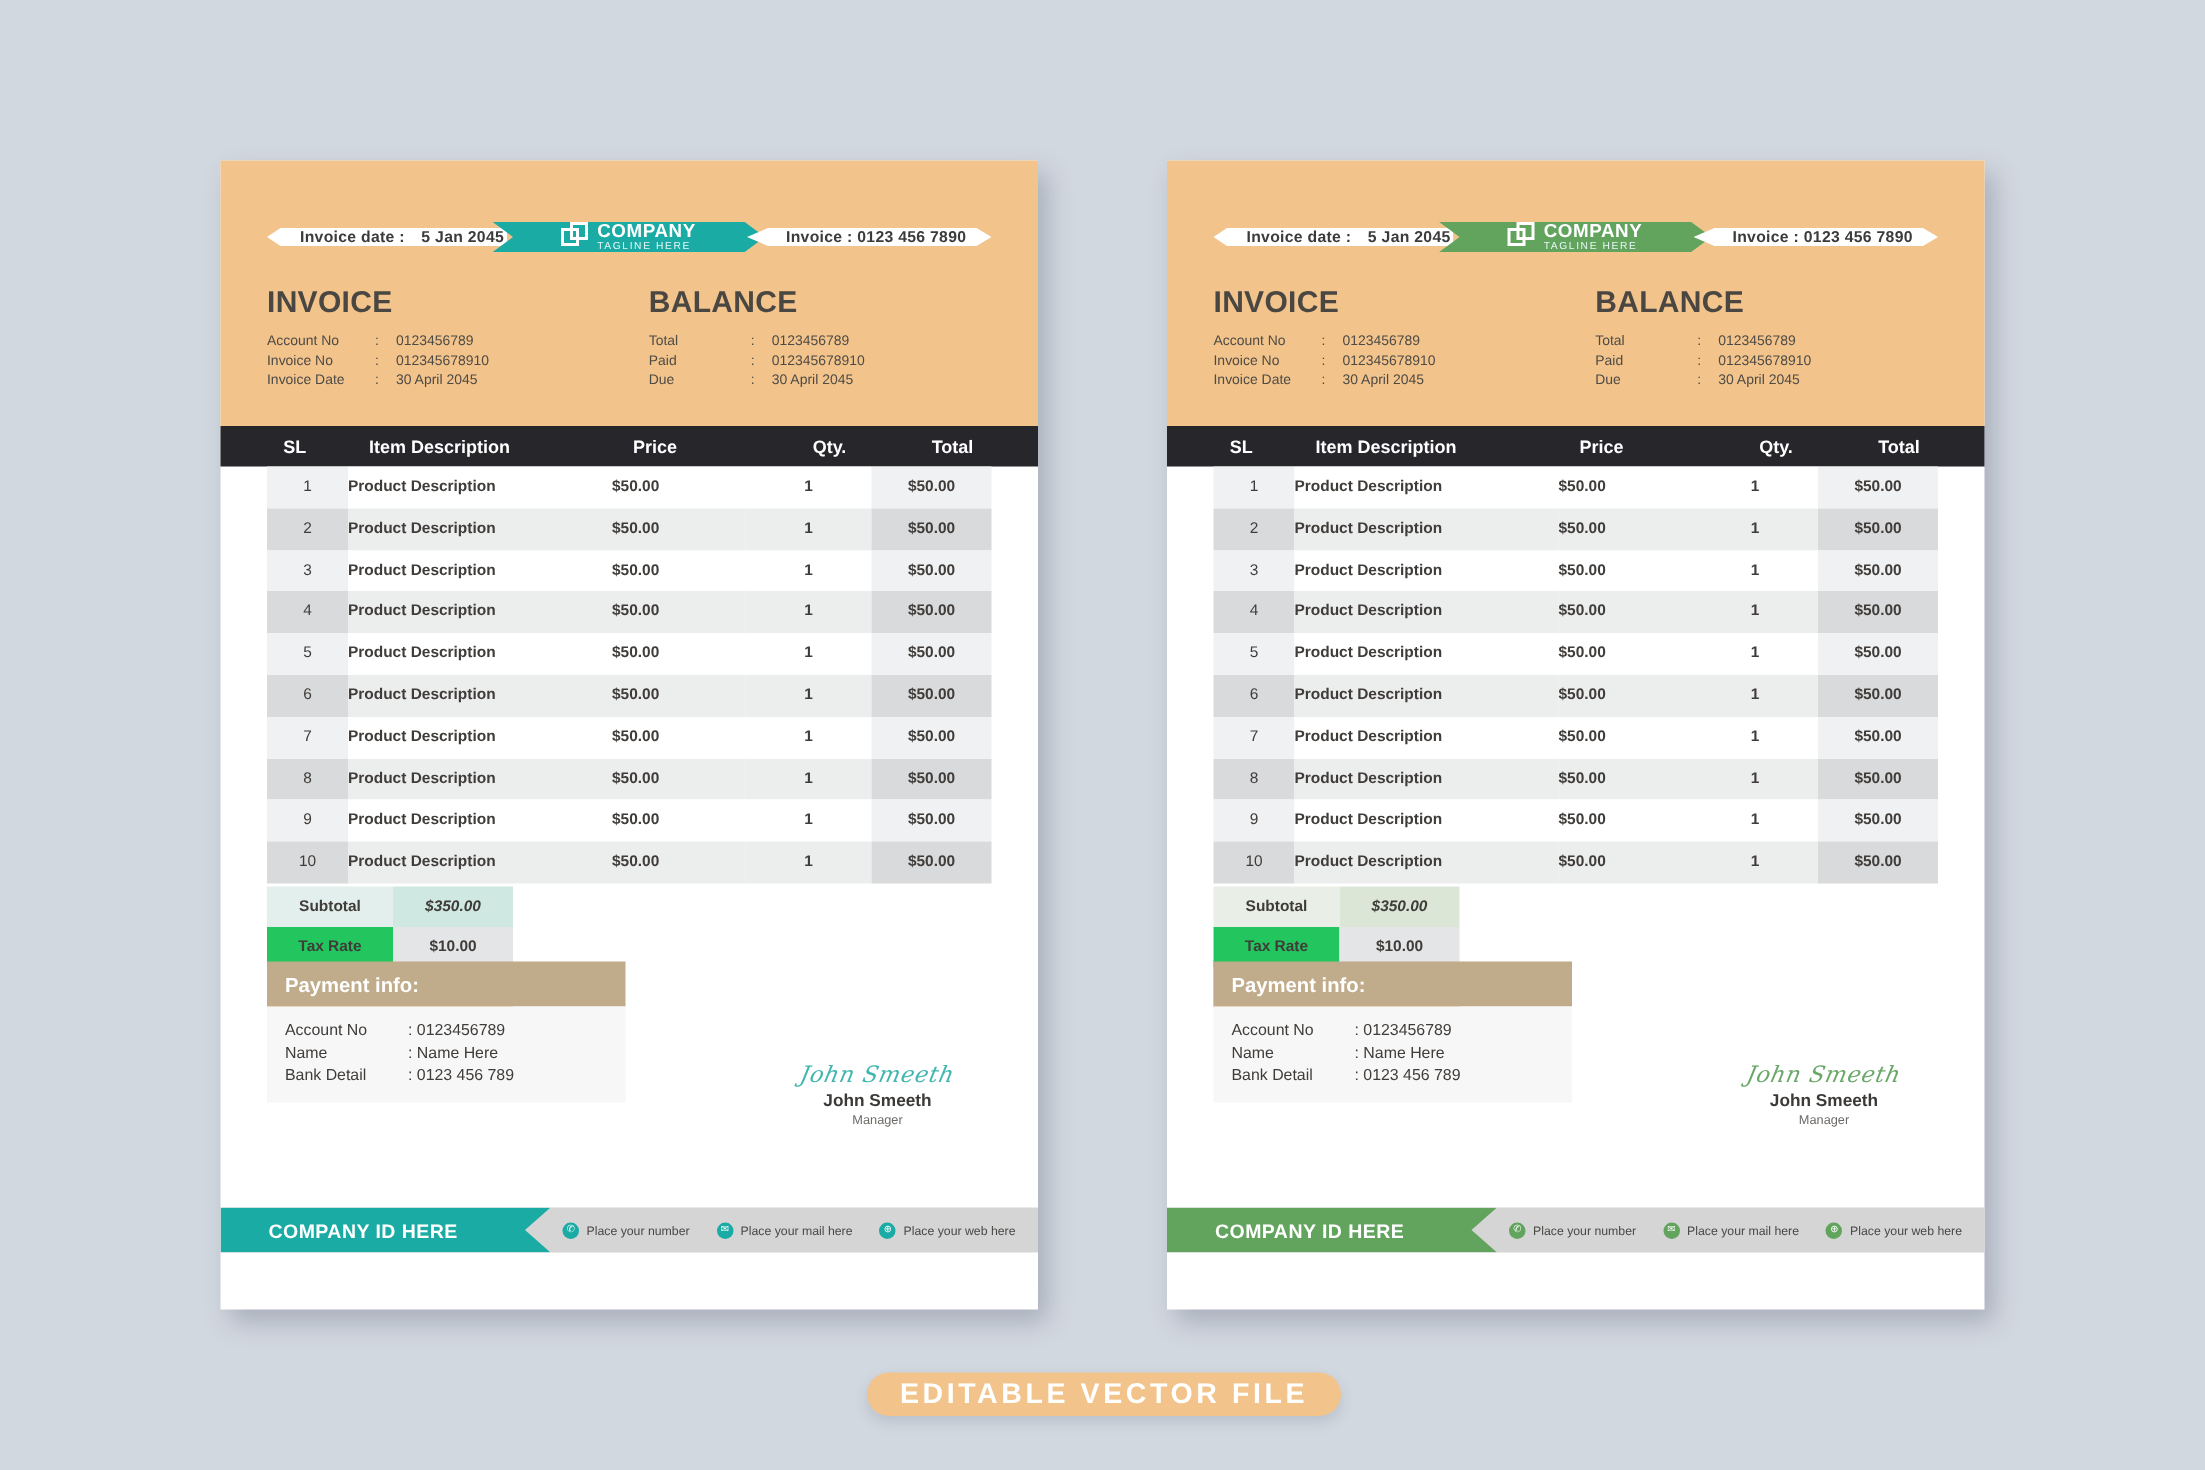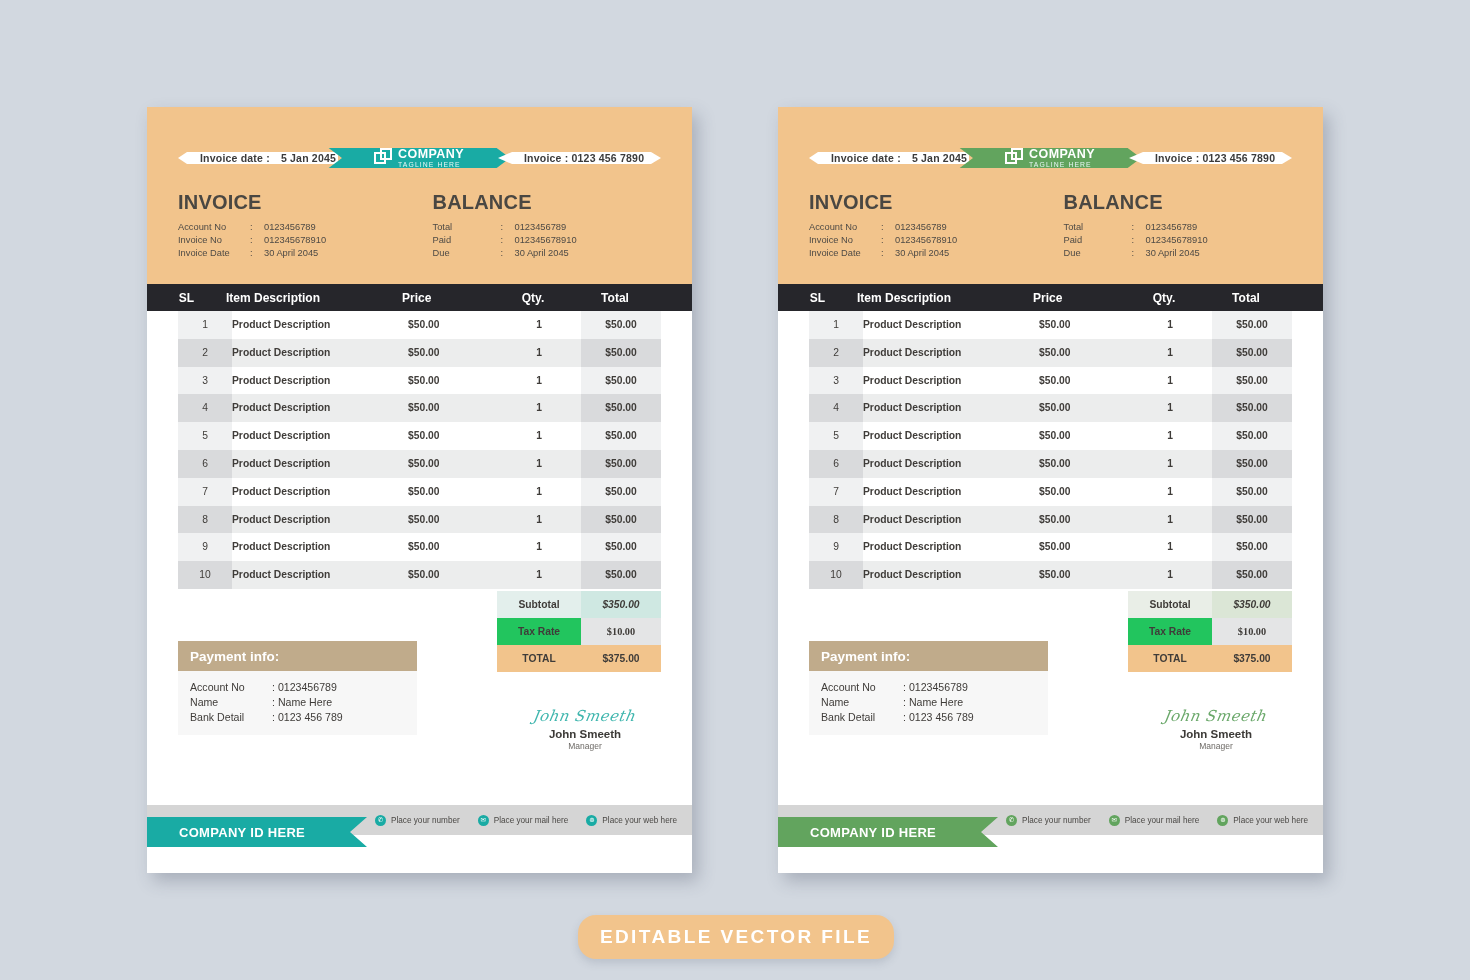--- a/index.html
+++ b/index.html
@@ -84,45 +84,45 @@
     background:#26262b; height:27px; display:flex; align-items:center;
     color:#fff; font-size:12px; font-weight:bold;
   }
   .rows{ padding:0 31px; }
   .r{ display:flex; align-items:center; height:27.8px; font-size:10.3px; color:#3f3c39; }
   .c-sl   { width:54px;  text-align:center; }
   .c-desc { width:176px; text-align:left; font-weight:bold; }
   .c-price{ width:89px;  font-weight:bold; }
   .c-qty  { width:84px;  text-align:center; font-weight:bold; }
   .c-tot  { width:80px;  text-align:center; font-weight:bold; }
-  .thead .c-sl{ width:79px; }
+  .thead .c-sl{ width:99px; }
   .thead .c-desc{ width:176px; }
   .thead .c-price{ width:89px; }
   .thead .c-qty{ width:84px; }
   .thead .c-tot{ width:80px; }
 
   
   .r .c-sl, .r .c-tot { background:#f0f1f2; }
   .r .c-desc, .r .c-price, .r .c-qty { background:#ffffff; }
   .r.alt .c-sl, .r.alt .c-tot { background:#d9dadc; }
   .r.alt .c-desc, .r.alt .c-price, .r.alt .c-qty { background:#eceded; }
   .r > div{ height:27.8px; line-height:27.8px; }
 
   
-  .totals{ padding:0 31px; margin-top:2px; display:flex; justify-content:flex-end; }
+  .totals{ padding:0 31px; margin-top:2px; display:flex; }
   .tot-box{ width:164px; }
   .tot-row{ display:flex; height:27px; font-size:10.3px; color:#3f3c39; }
   .tot-row .lab{ width:84px; line-height:27px; text-align:center; font-weight:bold; }
   .tot-row .val{ width:80px; line-height:27px; text-align:center; font-weight:bold; }
   .tot-row.sub .lab{ background:#e3efec; }
   .tot-row.sub .val{ background:#cfe8e2;font-style:italic; }
   .page.green .tot-row.sub .lab{ background:#e9eee7; }
   .page.green .tot-row.sub .val{ background:#dbe6d6; }
   .tot-row.tax .lab{ background:#22c55e; }
-  .tot-row.tax .val{ background:#e4e5e6;font-family:Liberation Serif, serif; }
+  .tot-row.tax .val{ background:#e4e5e6; }
   .tot-row.grand .lab,.tot-row.grand .val{ background:#f2c48c; }
   .paywrap{ position:absolute; left:31px; top:534px; width:239px; }
   .pay-head{
     background:#c0ab8b; height:30px; display:flex; align-items:center;
     padding-left:12px; color:#fff; font-size:13.5px; font-weight:bold;
   }
   .pay-body{ background:#f7f7f7; padding:8px 12px 10px; }
   .pay-body .line{ display:flex; font-size:10.6px; color:#3f3c39; padding:1.6px 0; }
   .pay-body .line .k{ width:82px; }
   .pay-body .line .v{ }
@@ -138,38 +138,37 @@
   .page.green .sign .scr{ color:#6aa86a; }
 
   
   .foot{ position:absolute; left:0; bottom:38px; width:100%; height:30px; }
   .foot-bg{ position:absolute; inset:0; background:#d5d5d5; }
   .foot-tag{
     position:absolute; left:0; top:0; height:30px; width:220px;
     background:#19ABA4; color:#fff; font-size:13px; font-weight:bold;
     display:flex; align-items:center; padding-left:32px; letter-spacing:.3px;
     clip-path: polygon(0 0, 100% 0, calc(100% - 17px) 50%, 100% 100%, 0 100%);
-    margin-top: 12px;
   }
   .page.green .foot-tag{ background:#62a45e; }
   .foot-items{
     position:absolute; left:228px; top:0; height:30px; right:6px;
     display:flex; align-items:center; gap:18px;
   }
   .fi{ display:flex; align-items:center; gap:5px; font-size:8.2px; color:#4a4845; white-space:nowrap; }
   .fi .ic{
     width:11px; height:11px; border-radius:50%; background:#19ABA4;
     display:flex; align-items:center; justify-content:center;
     color:#fff; font-size:6.5px; line-height:1; flex:0 0 auto;
   }
   .page.green .fi .ic{ background:#62a45e; }
 
   
   .pill{
-    position:absolute; left:578px; top:915px; width:316px; height:44px;
+    position:absolute; left:578px; top:915px; width:316px; height:29px;
     background:#f2c48c; border-radius:18px;
     display:flex; align-items:center; justify-content:center;
     color:#fff; font-size:19px; font-weight:bold; letter-spacing:2.4px;
     box-shadow:0 4px 9px rgba(80,90,110,.18);
   }
 </style>
 </head>
 <body>
 
 <div class="stage">

